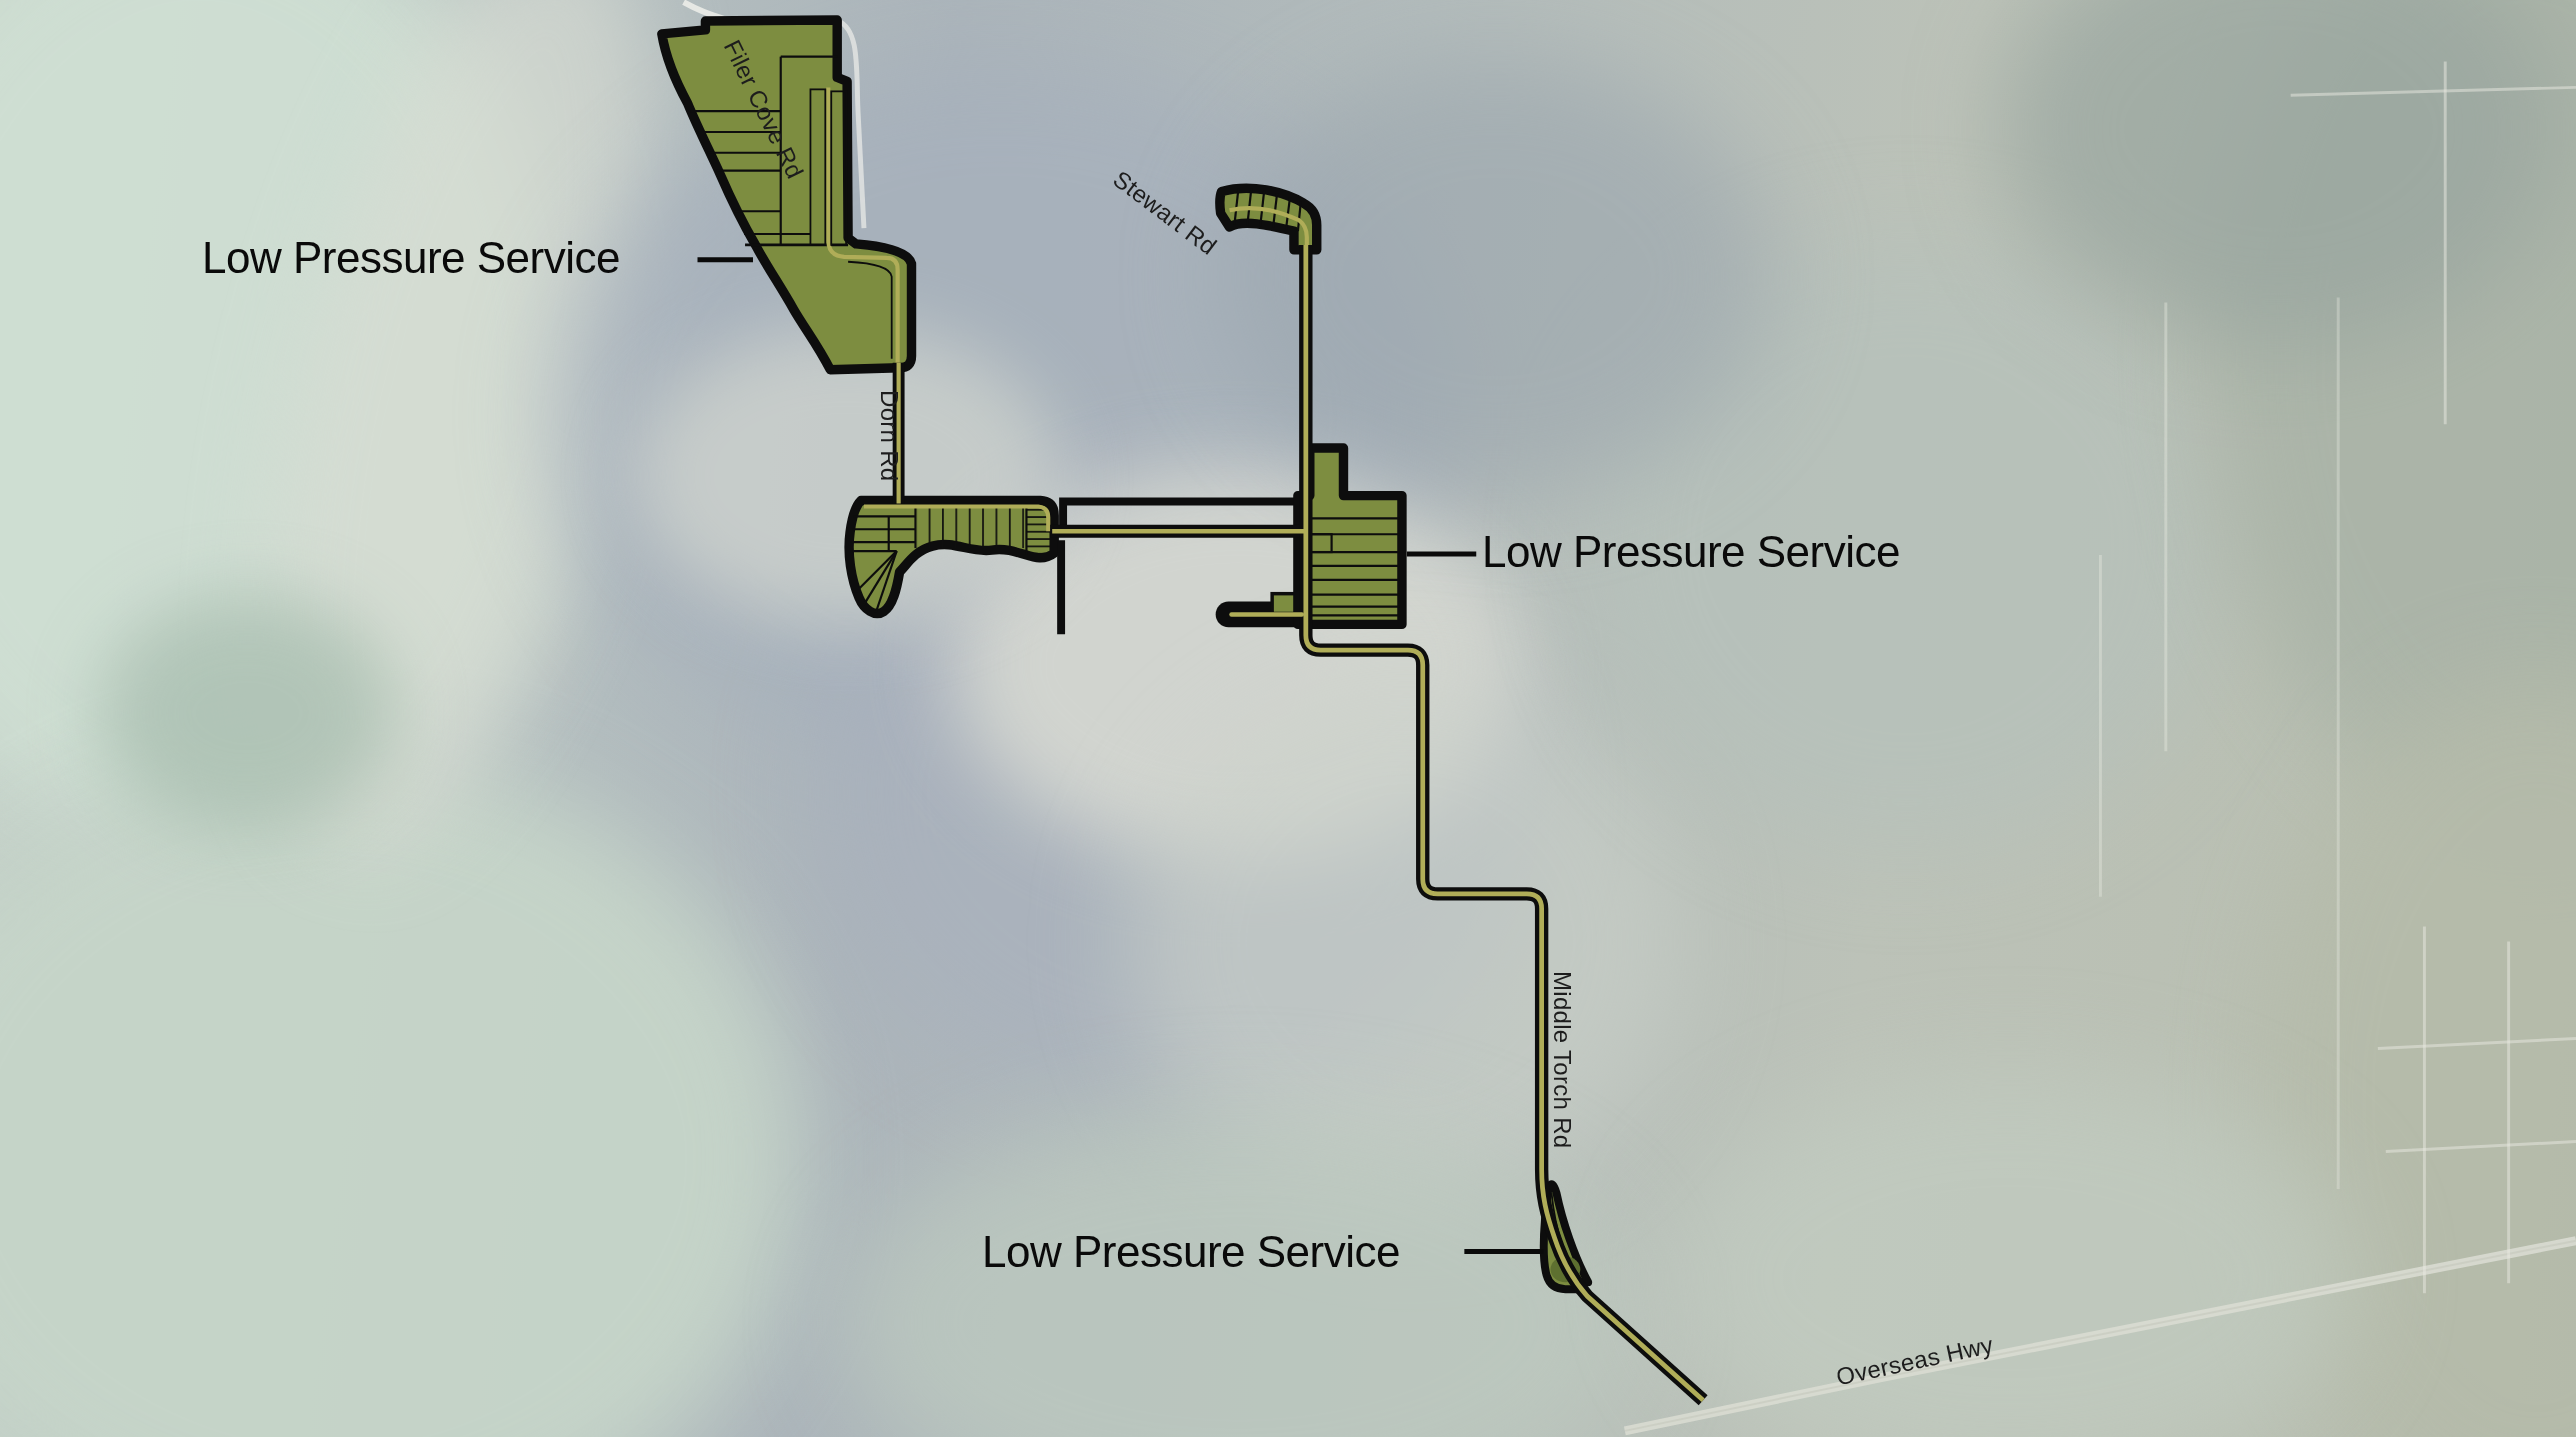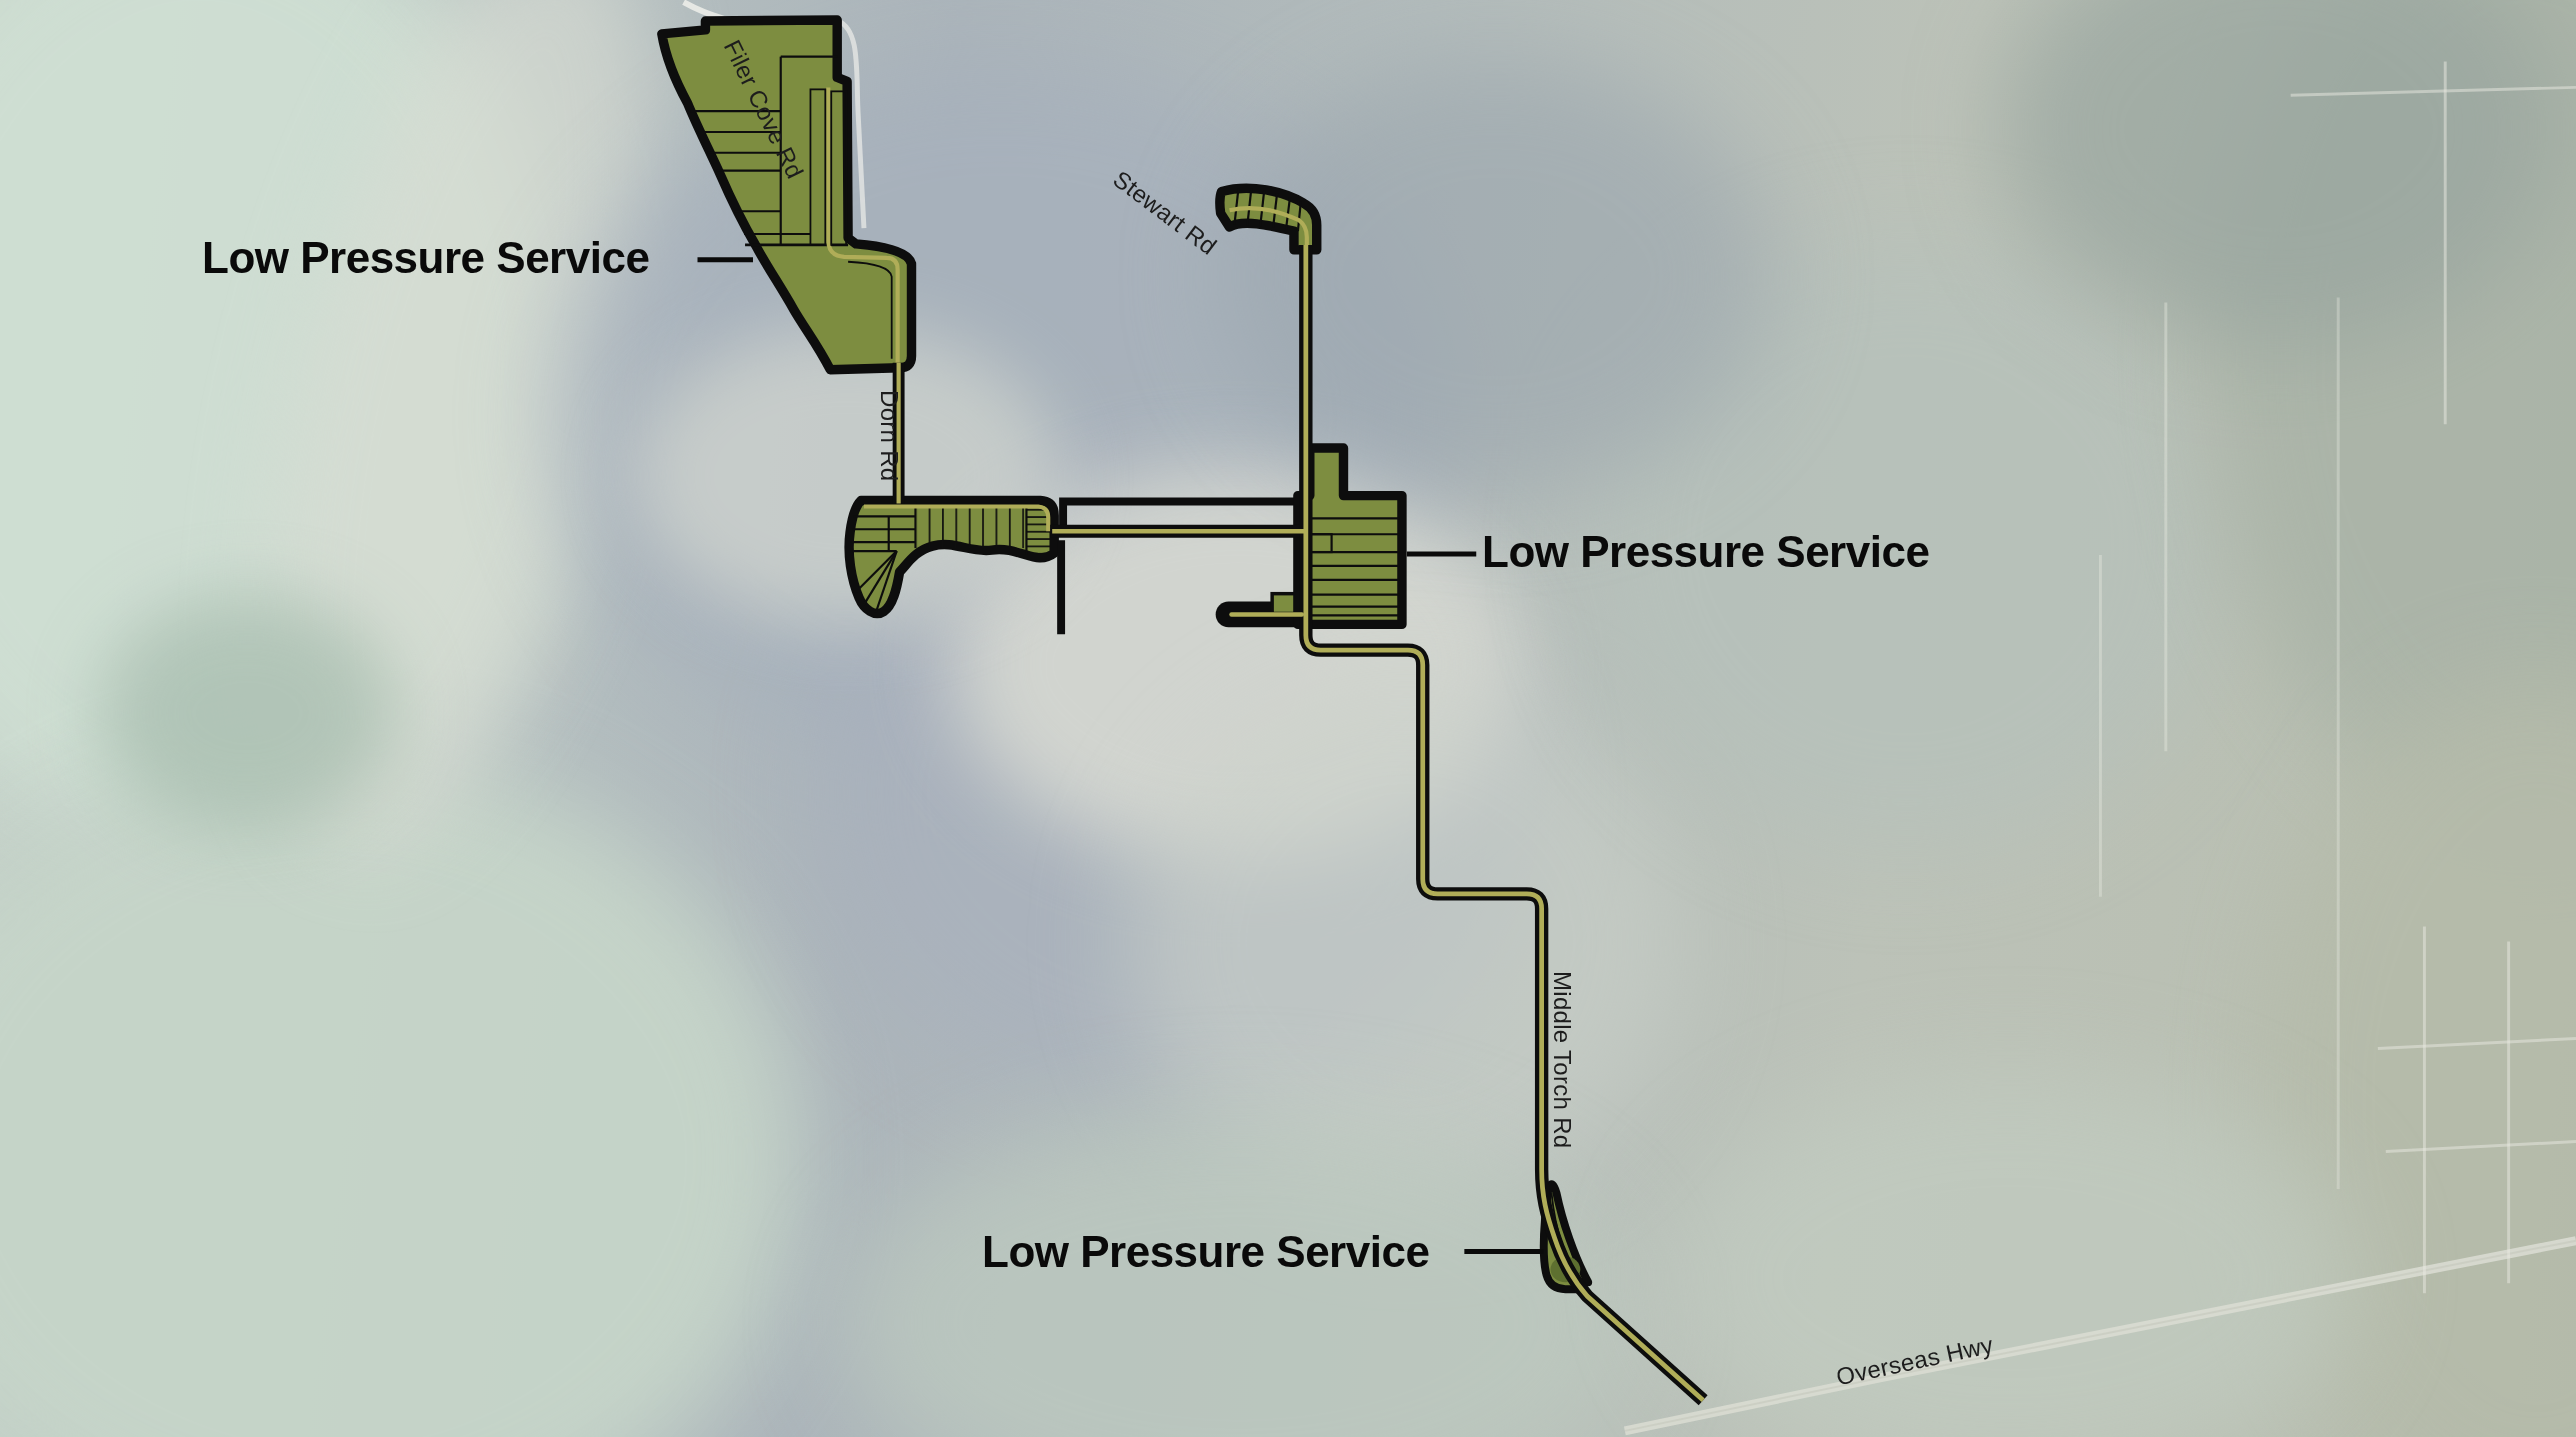--- a/index.html
+++ b/index.html
@@ -15,21 +15,21 @@
   .lot{stroke:var(--c-boundary-black,#0d0d0d);fill:none;stroke-width:2.2;}
   .lot-thin{stroke:var(--c-boundary-black,#0d0d0d);fill:none;stroke-width:1.8;}
   .tick{stroke:var(--c-boundary-black,#0d0d0d);stroke-width:1.7;}
   .boundary{stroke:var(--c-boundary-black,#0d0d0d);fill:none;stroke-width:8;}
   .casing{stroke:var(--c-boundary-black,#0d0d0d);fill:none;stroke-linejoin:round;stroke-linecap:butt;}
   .core{stroke:var(--c-pipeline-core-olive,#b0ad58);fill:none;stroke-linejoin:round;stroke-linecap:butt;}
   .road{stroke:var(--c-pipeline-core-olive,#b0ad58);fill:none;stroke-width:4.2;stroke-linecap:butt;}
   .leader{stroke:var(--c-service-label-text,#0a0a0a);stroke-width:5;fill:none;}
   .bgroad{stroke:#f2f3ee;fill:none;}
   .street{stroke:#e9eae2;fill:none;stroke-width:3;}
-  .svc{position:absolute;font-weight:700;font-size:44px;line-height:1;letter-spacing:-0.5px;color:var(--c-service-label-text,#0a0a0a);white-space:nowrap;}
+  .svc{position:absolute;font-weight:400;font-size:44px;line-height:1;letter-spacing:-0.5px;color:var(--c-service-label-text,#0a0a0a);white-space:nowrap;}
   .roadlbl{position:absolute;font-weight:400;font-size:24px;line-height:1.1;letter-spacing:0.3px;color:var(--c-road-label-text,#1d1d1d);white-space:nowrap;transform-origin:0 0;}
 </style>
 </head>
 <body>
 
 <div id="stage">
 
   <div>
     <div class="patch" style="left:-178px;top:-119px;width:753px;height:971px;background:#cfdfd3;opacity:.95;"></div>
     <div class="patch" style="left:-139px;top:753px;width:941px;height:812px;background:#c6d5c9;opacity:.95;"></div>

